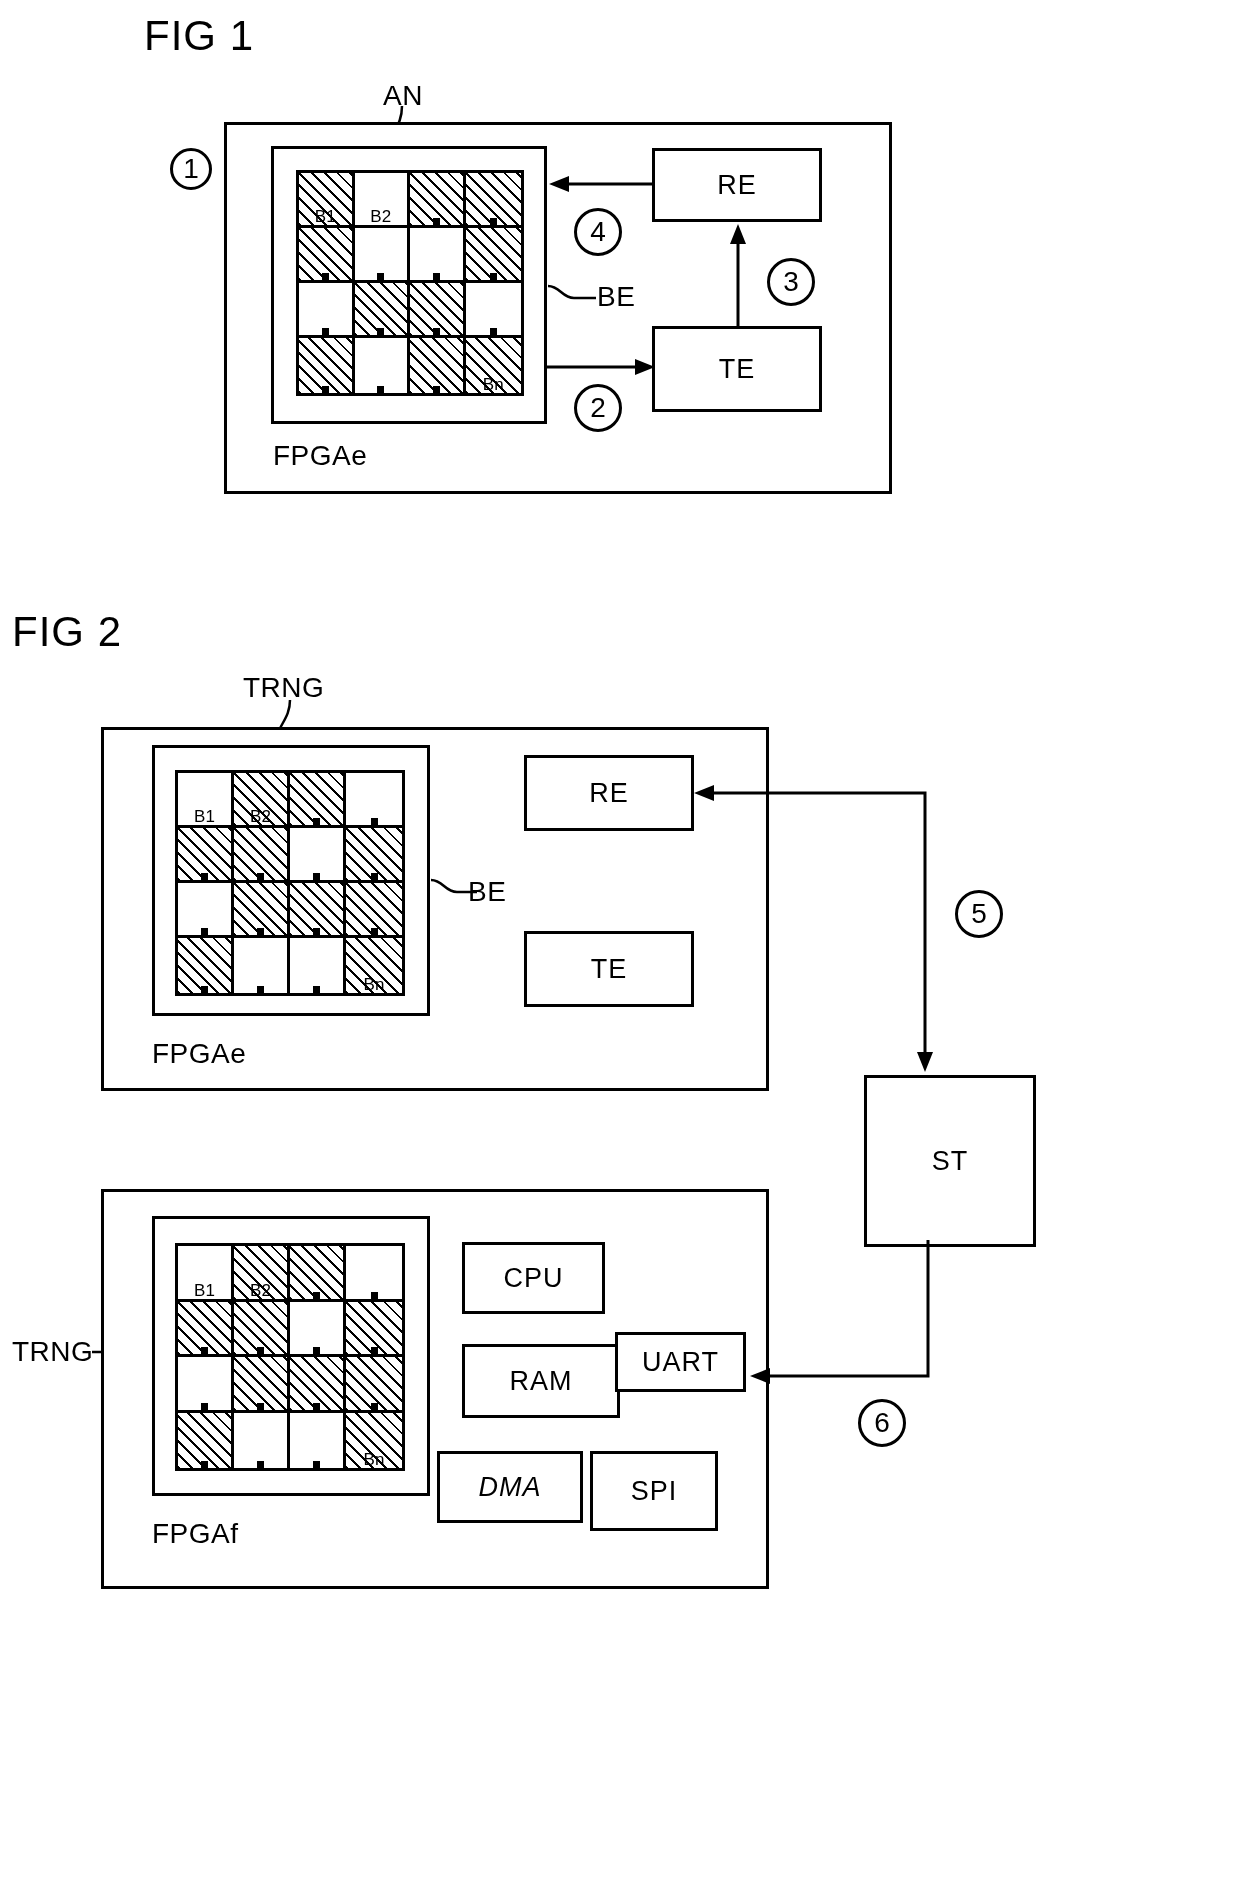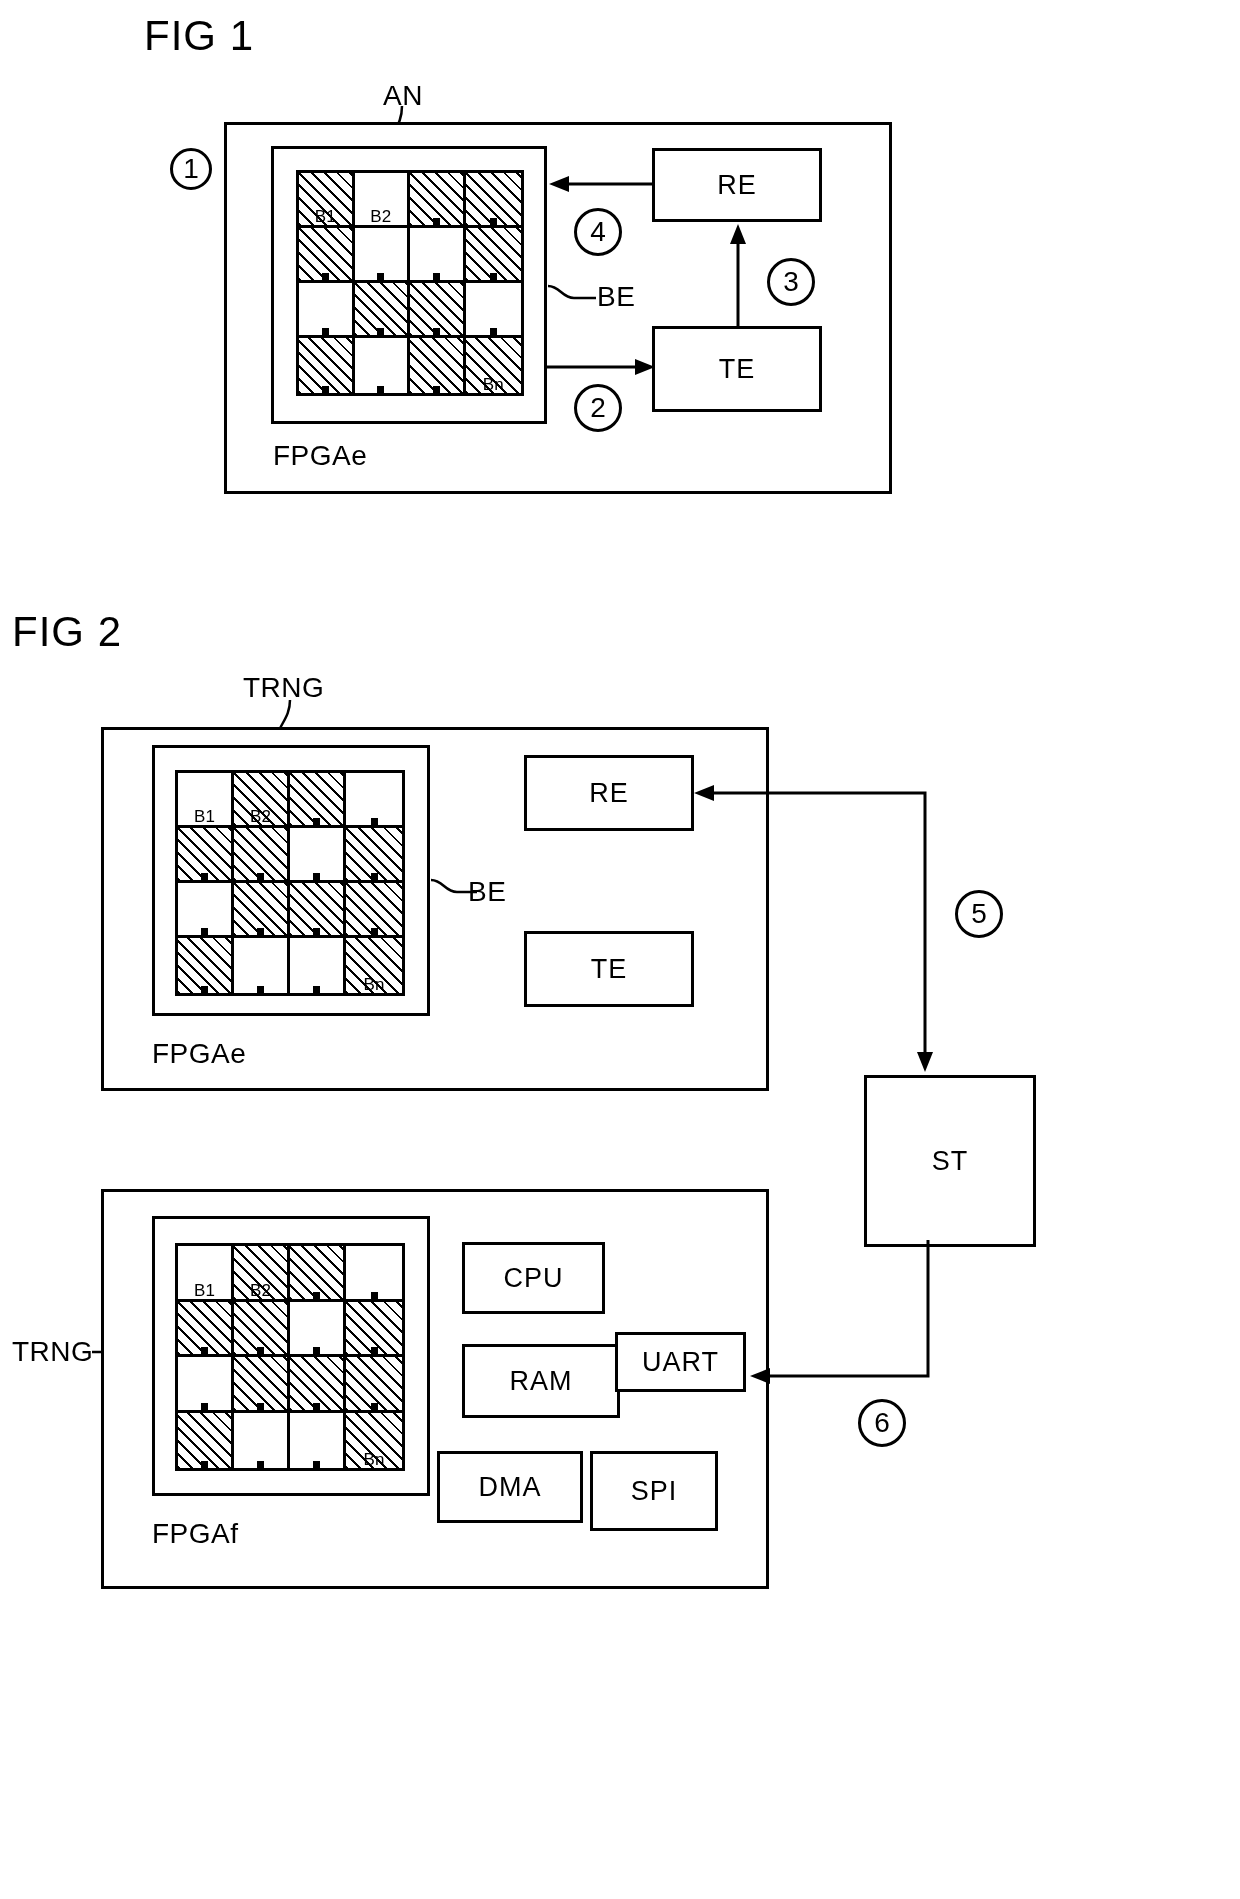--- a/index.html
+++ b/index.html
@@ -381,21 +381,21 @@
 </div>
 
 <div class="unit-box" style="left:462px; top:1344px; width:158px; height:74px;">
   <span>RAM</span>
 </div>
 
 <div class="unit-box" style="left:615px; top:1332px; width:131px; height:60px;">
   <span>UART</span>
 </div>
 
-<div class="unit-box" style="left:437px; top:1451px; width:146px; height:72px;">
+<div class="unit-box" style="left:437px; top:1451px; width:146px; height:72px;font-style:italic;">
   <span>DMA</span>
 </div>
 
 <div class="unit-box" style="left:590px; top:1451px; width:128px; height:80px;">
   <span>SPI</span>
 </div>
 
 <svg class="arrow-svg" style="left:740px; top:1240px;" width="210" height="150">
   <path d="M 188 0 L 188 136 L 28 136" stroke="#000" stroke-width="3" fill="none"></path>
   <polygon points="10,136 30,128 30,144" fill="#000"></polygon>

